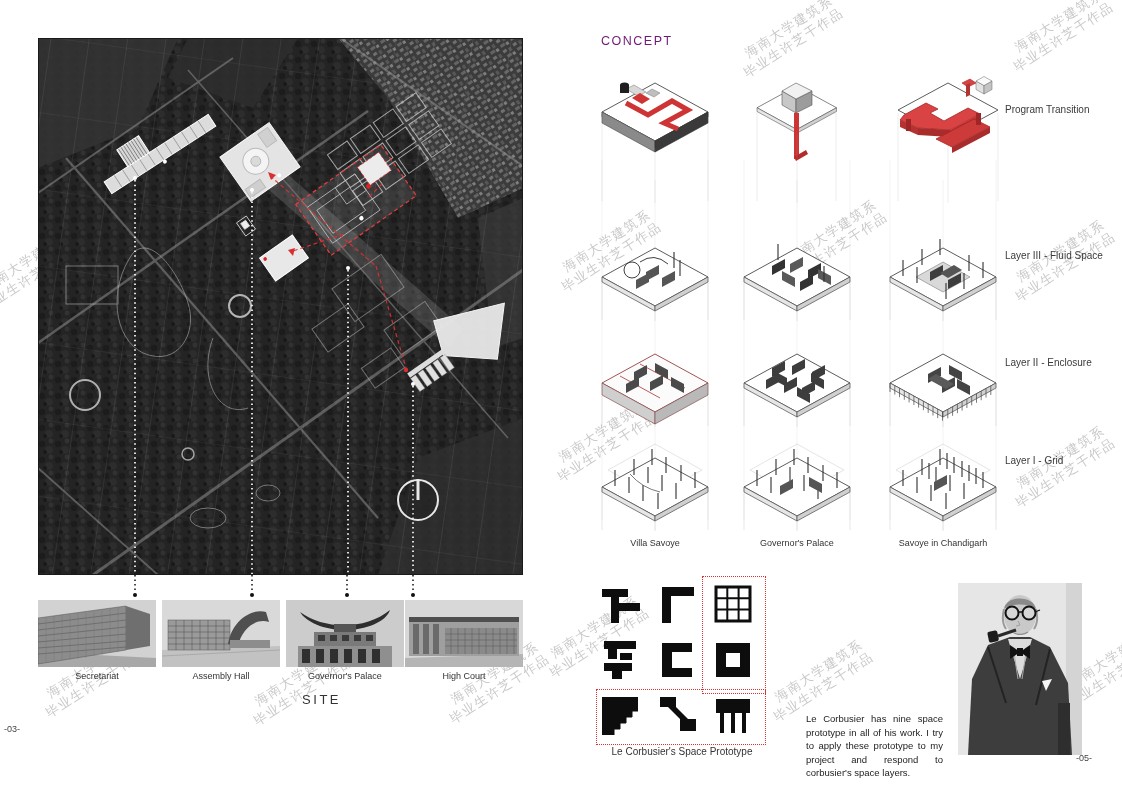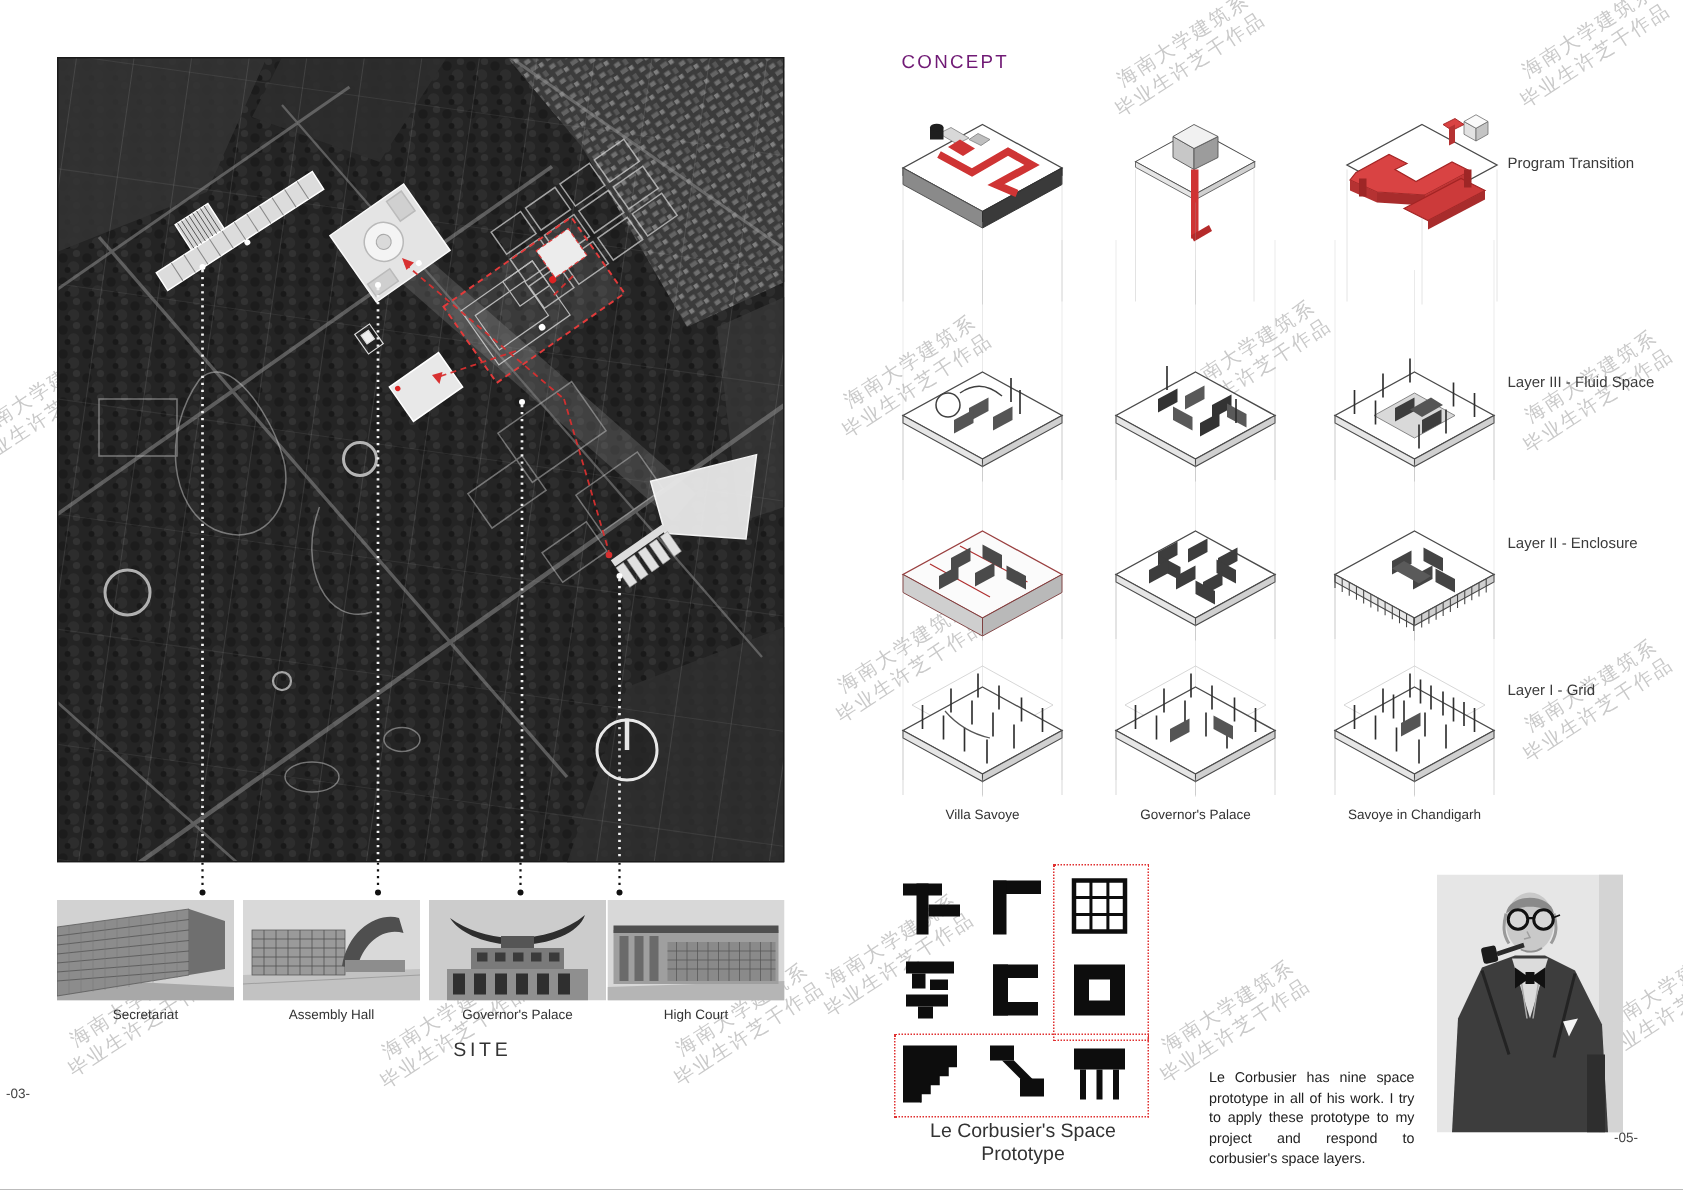--- a/index.html
+++ b/index.html
@@ -641,21 +641,21 @@
     </svg>
     <svg width="46" height="46" viewBox="0 0 46 46">
       <g fill="#0d0d0d">
           <rect x="6" y="6" width="34" height="14"></rect>
           <rect x="10" y="20" width="4" height="20"></rect>
           <rect x="21" y="20" width="4" height="20"></rect>
           <rect x="32" y="20" width="4" height="20"></rect>
         </g>
     </svg>
   </div>
-  <div class="el caption" style="left:592px;top:746px;width:180px;font-size:13px">Le Corbusier's Space Prototype</div>
+  <div class="el caption" style="left:592px;top:746px;width:180px;font-size:10px">Le Corbusier's Space Prototype</div>
 
   <p class="el bodytext" style="left:802px;top:708px;width:137px;margin:4px">Le Corbusier has nine space prototype in all of his work. I try to apply these prototype to my project and respond to corbusier's space layers.</p>
 
   <figure class="el" style="left:958px;top:583px">
     <svg width="124" height="172" viewBox="0 0 124 172">
       <rect width="124" height="172" fill="#e6e6e6"></rect>
       <rect x="108" y="0" width="16" height="172" fill="#d4d4d4"></rect>
       <polygon points="10,172 14,96 30,62 52,54 72,54 92,64 110,100 114,172" fill="#3d3d3d"></polygon>
       <path d="M30,64 L48,120 M92,66 L78,122" stroke="#232323" stroke-width="2" fill="none"></path>
       <polygon points="50,56 74,56 62,96" fill="#dcdcdc"></polygon>

